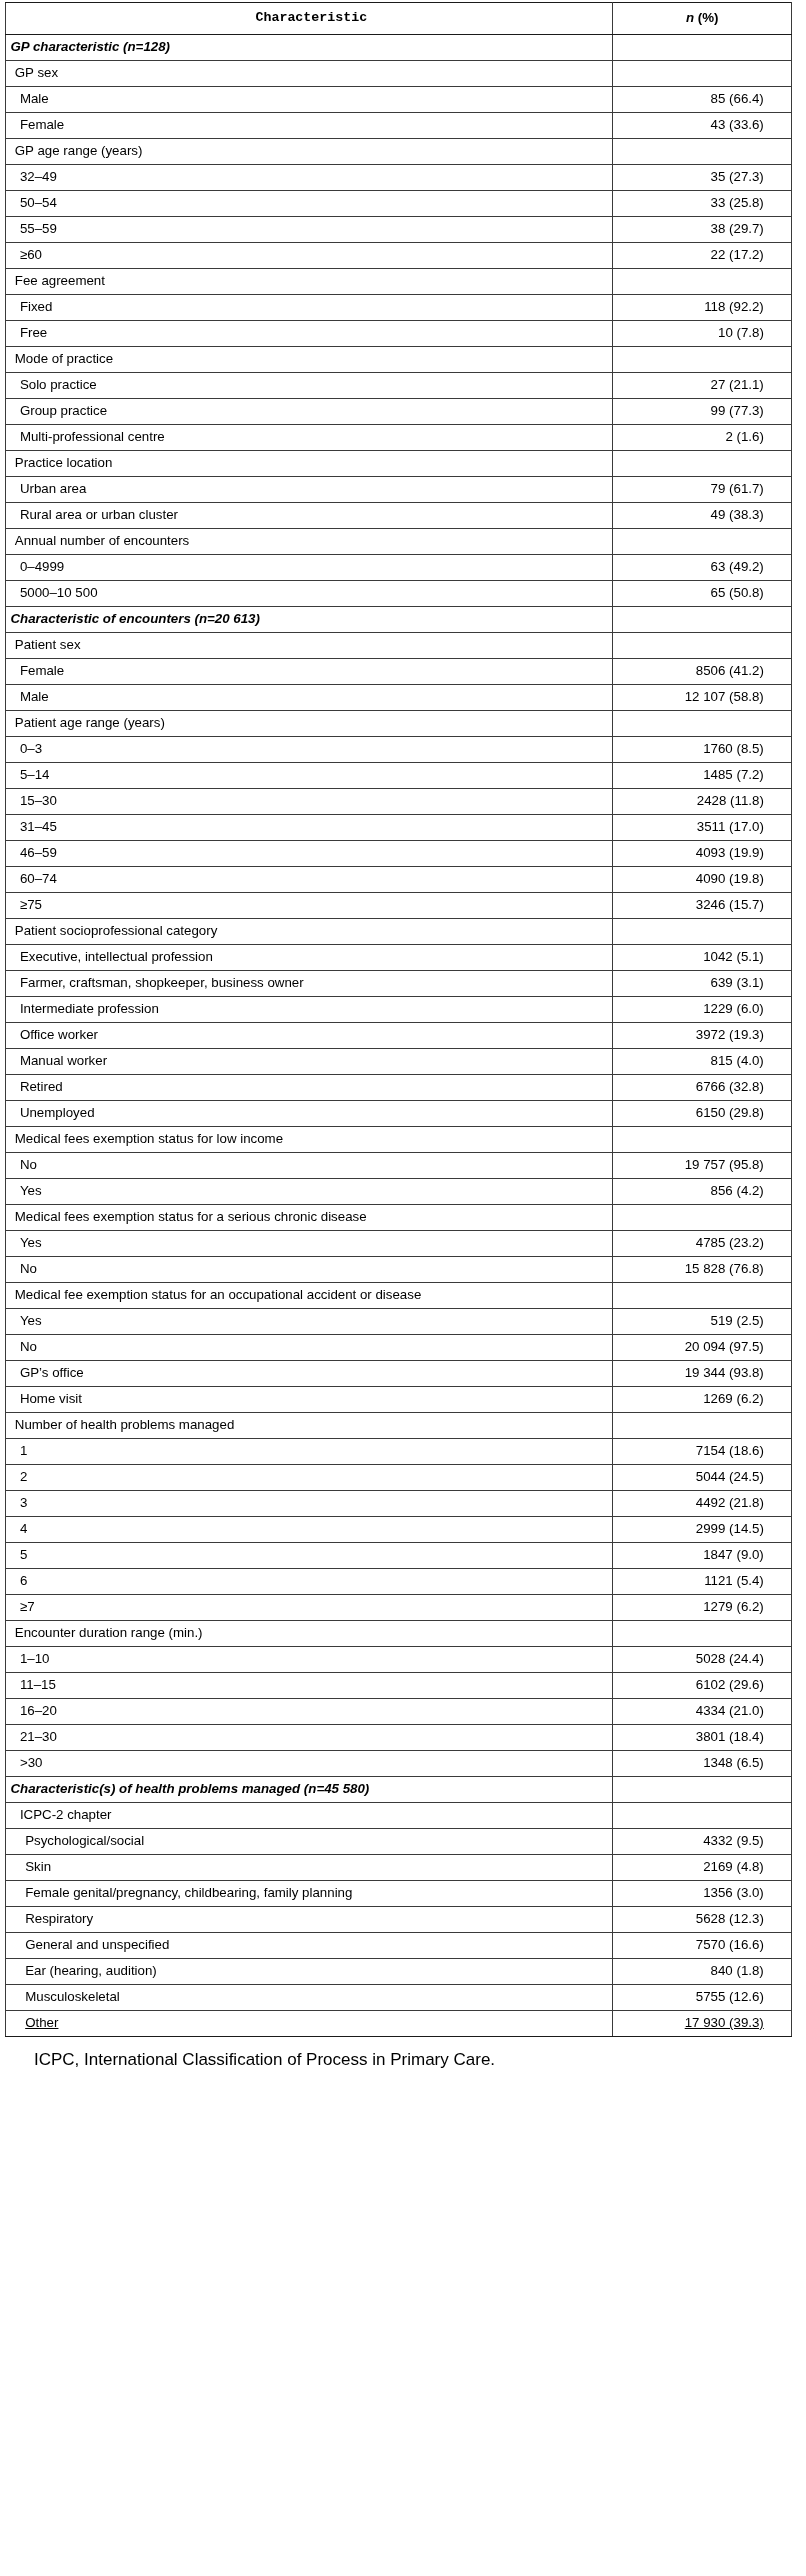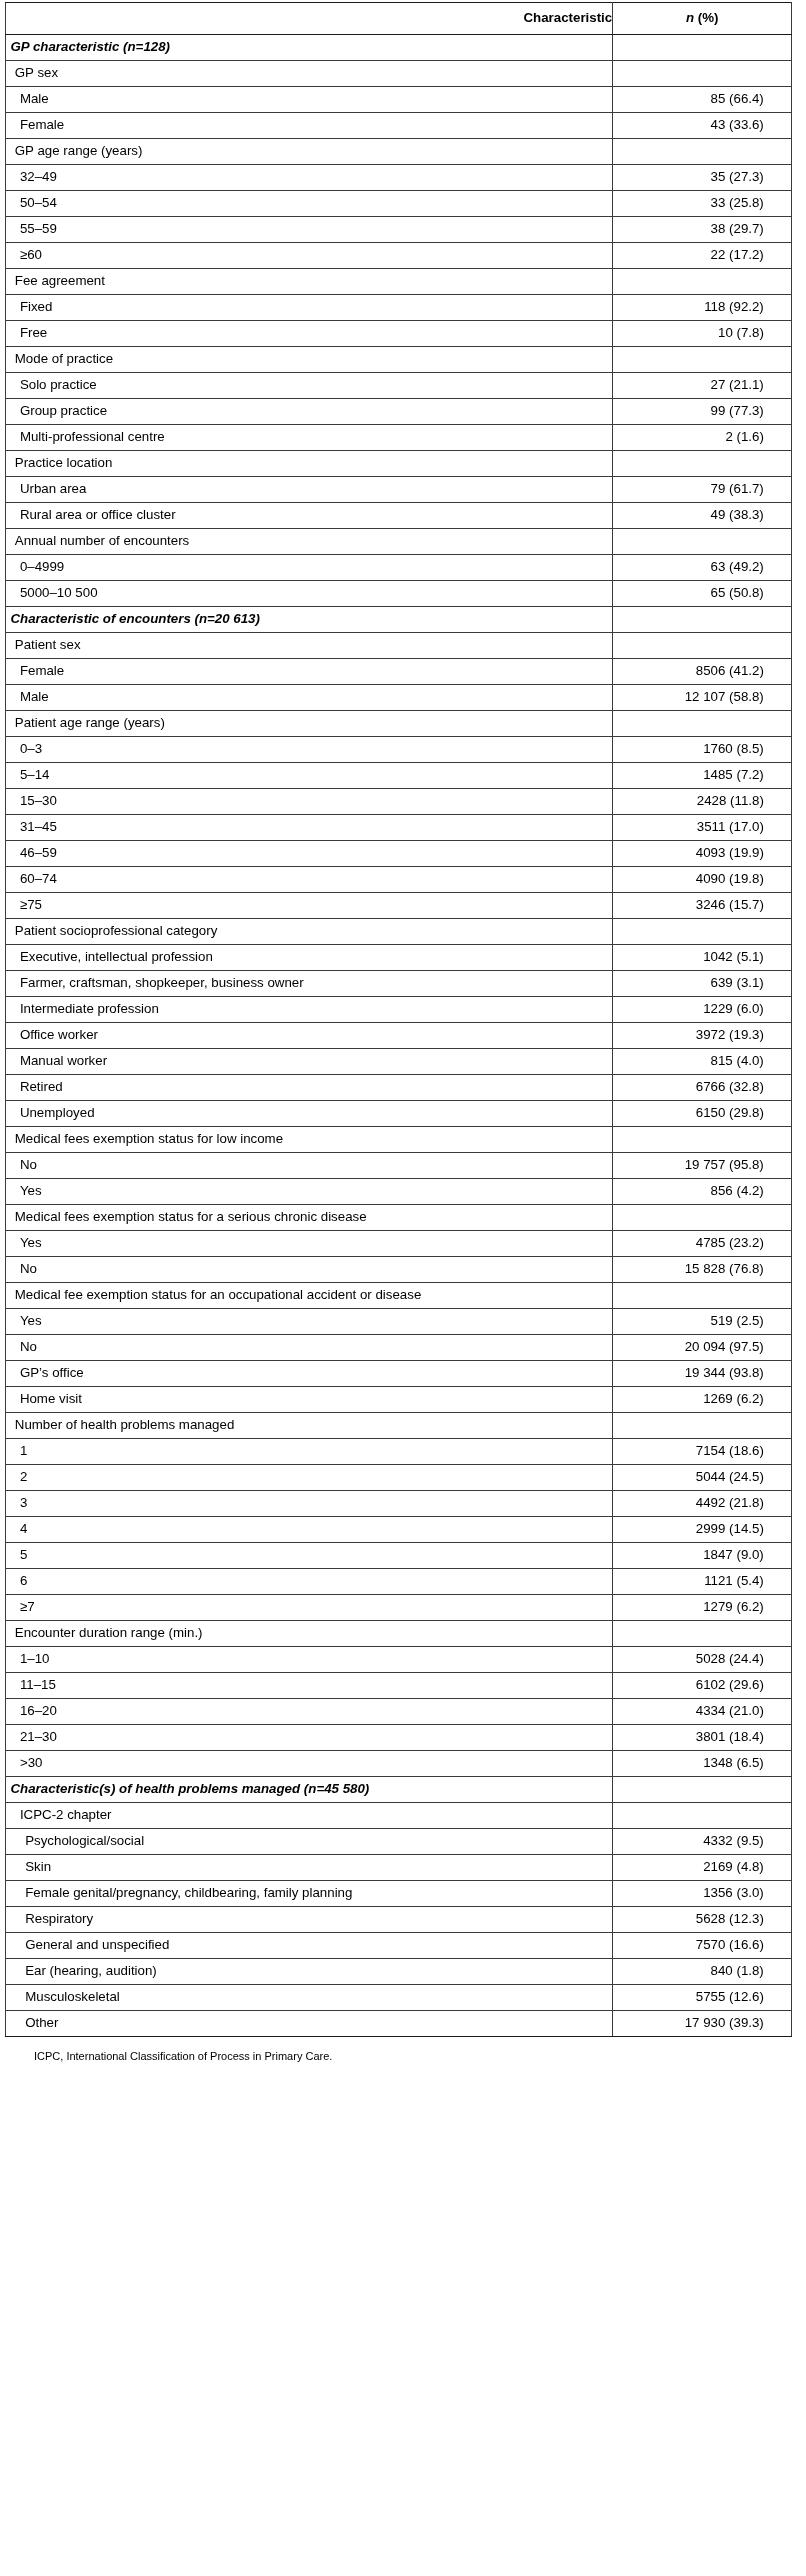--- a/index.html
+++ b/index.html
@@ -35,60 +35,62 @@
     vertical-align: middle;
     background: #ffffff;
   }
   table.stats thead th {
     border-top: 1.7px solid #1a1a1a;
     border-bottom: 1.7px solid #1a1a1a;
     font-weight: bold;
     height: 31px;
   }
   table.stats thead th.h-char {
-    text-align: right;
+    text-align: center;
     padding-left: 4.3px;
+    font-family: Liberation Mono, monospace;
   }
   table.stats thead th.h-n {
     text-align: center;
   }
   table.stats thead th.h-n i {
     font-style: italic;
   }
   table.stats tbody tr { height: 26px; }
   table.stats tbody td.label {
     text-align: left;
     padding: 2.6px 3.4px 3.4px 4.3px;
   }
   table.stats tbody td.value {
     text-align: right;
     padding: 2.6px 27.5px 3.4px 3.4px;
     white-space: nowrap;
   }
   table.stats tbody tr:last-child td {
     border-bottom: 1.7px solid #1a1a1a;
+    text-decoration: underline;
   }
 
   
   .lvl0 { padding-left: 4.3px !important; }
   .lvl0h { padding-left: 8.6px !important; margin-top: 36px; }
   .lvl1 { padding-left: 13.7px !important; }
   .lvl2 { padding-left: 19px !important; }
 
   .sect {
     font-style: italic;
     font-weight: bold;
   }
   .wrapcell {
     white-space: normal;
   }
 
   .footnote {
     padding: 12px 13.7px 8.6px 34px;
-    font-size: 11px;
+    font-size: 17px;
     line-height: 1.3;
     color: #000000;
   }
 </style>
 </head>
 <body>
 
 <div id="table-wrap">
   <table class="stats">
     <colgroup>
@@ -168,21 +170,21 @@
         </tr>
         <tr>
           <td class="label lvl0h">Practice location</td>
           <td class="value"></td>
         </tr>
         <tr>
           <td class="label lvl1">Urban area</td>
           <td class="value">79 (61.7)</td>
         </tr>
         <tr>
-          <td class="label lvl1">Rural area or office cluster</td>
+          <td class="label lvl1">Rural area or urban cluster</td>
           <td class="value">49 (38.3)</td>
         </tr>
         <tr>
           <td class="label lvl0h">Annual number of encounters</td>
           <td class="value"></td>
         </tr>
         <tr>
           <td class="label lvl1">0–4999</td>
           <td class="value">63 (49.2)</td>
         </tr>

